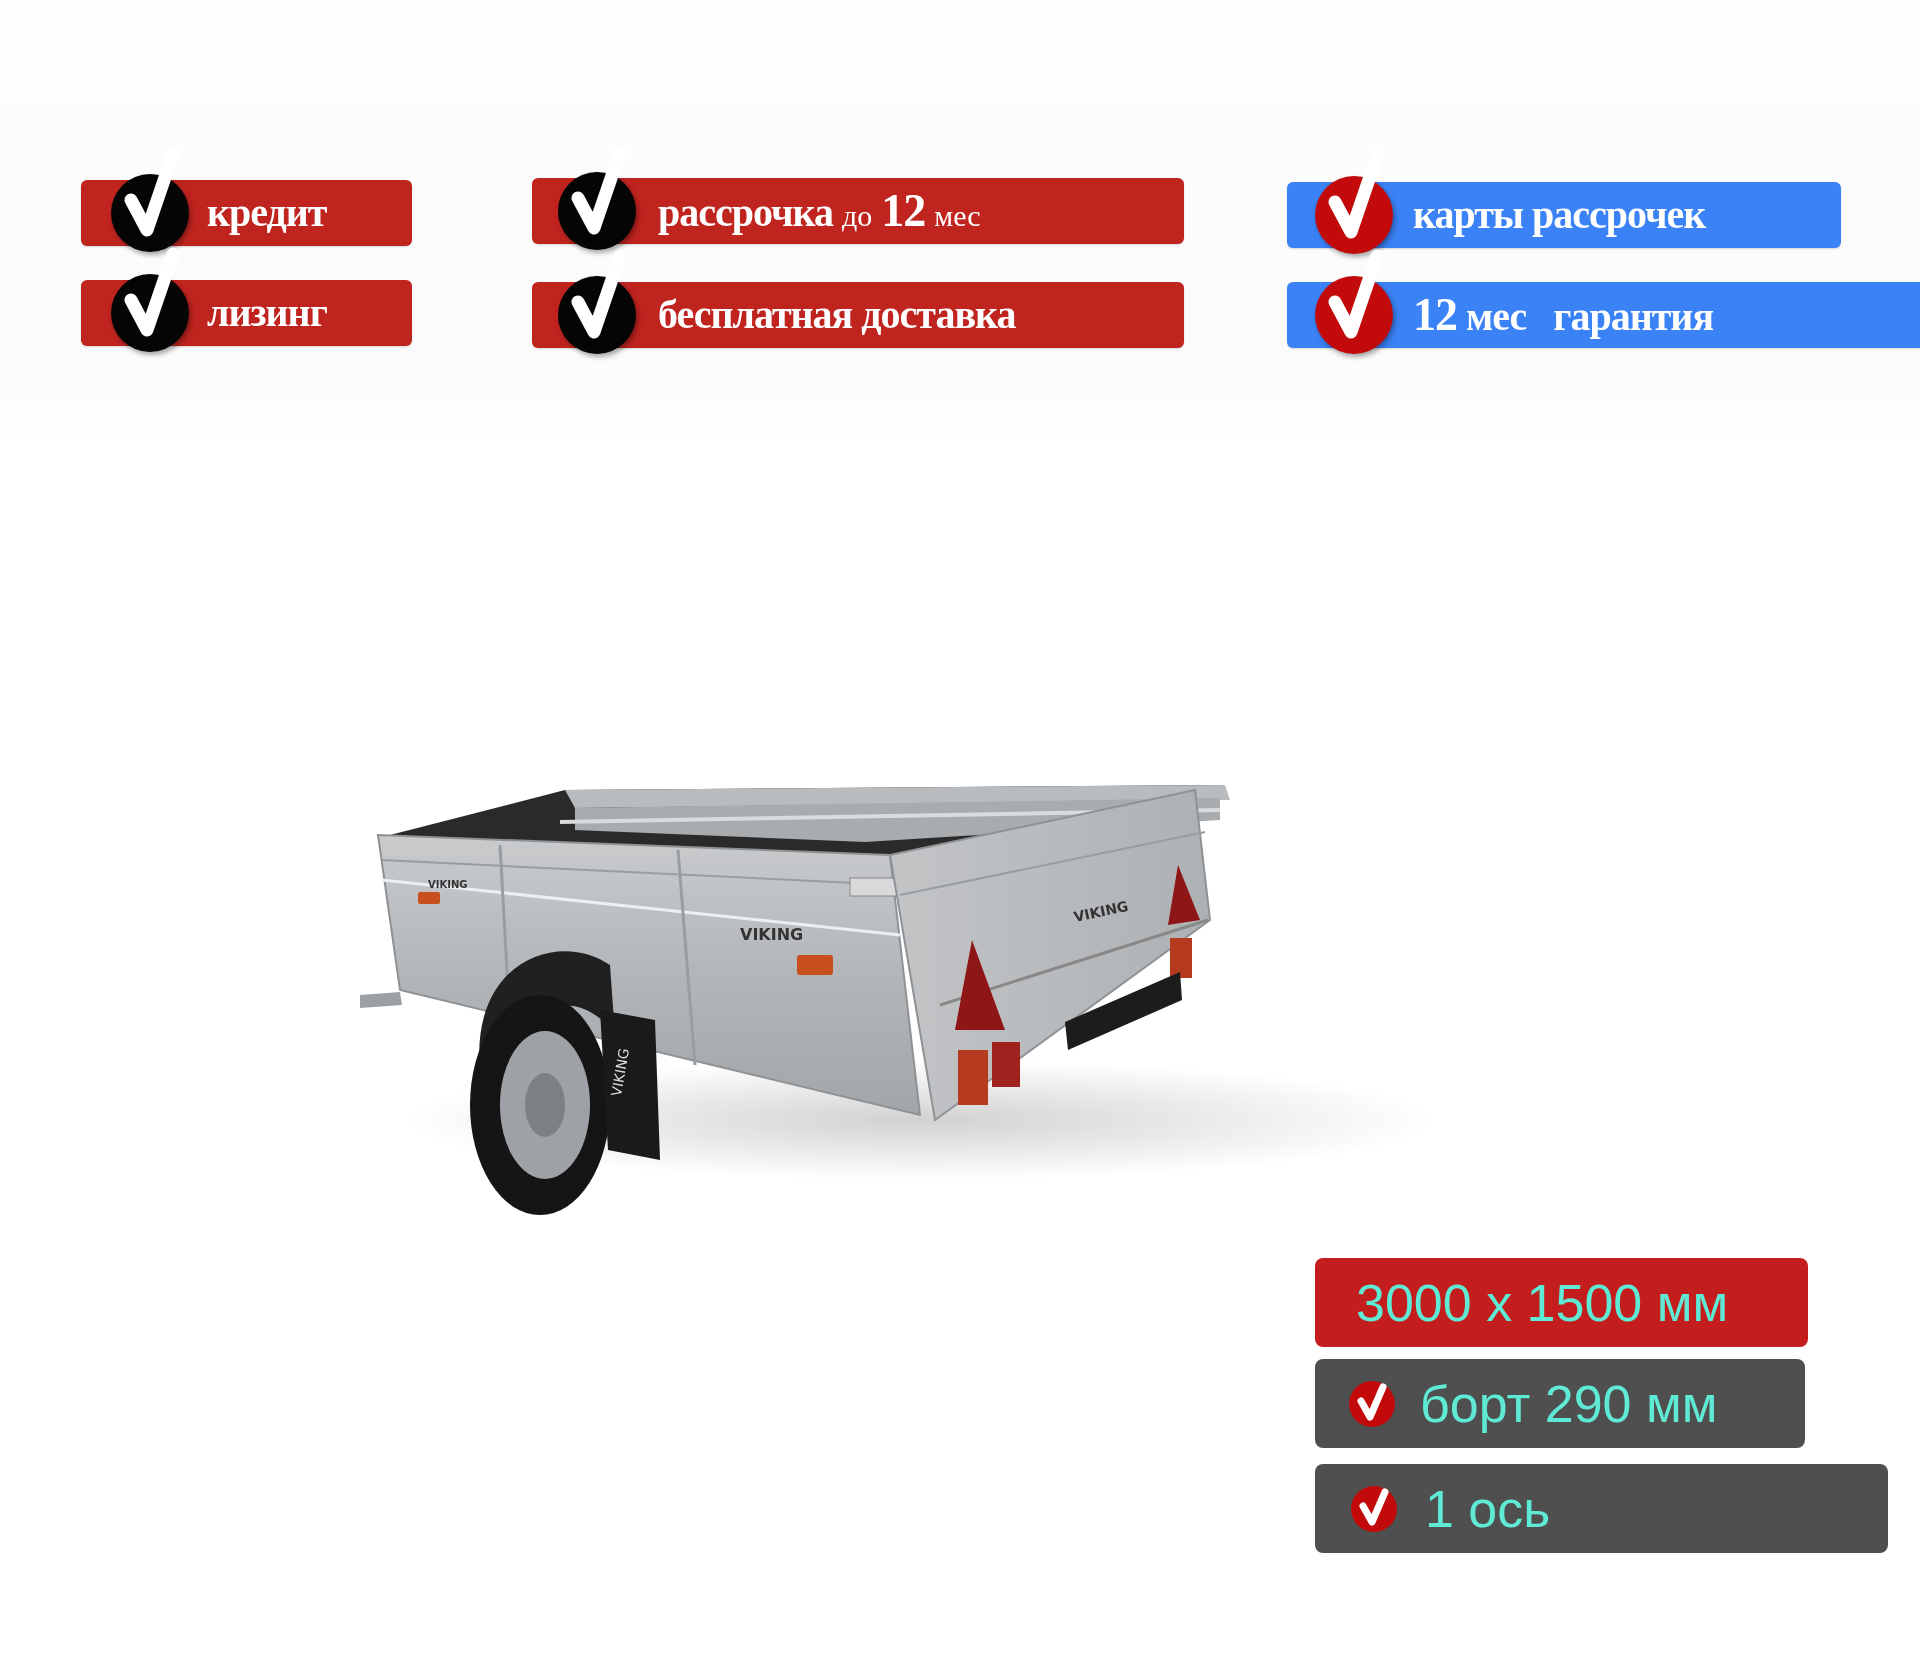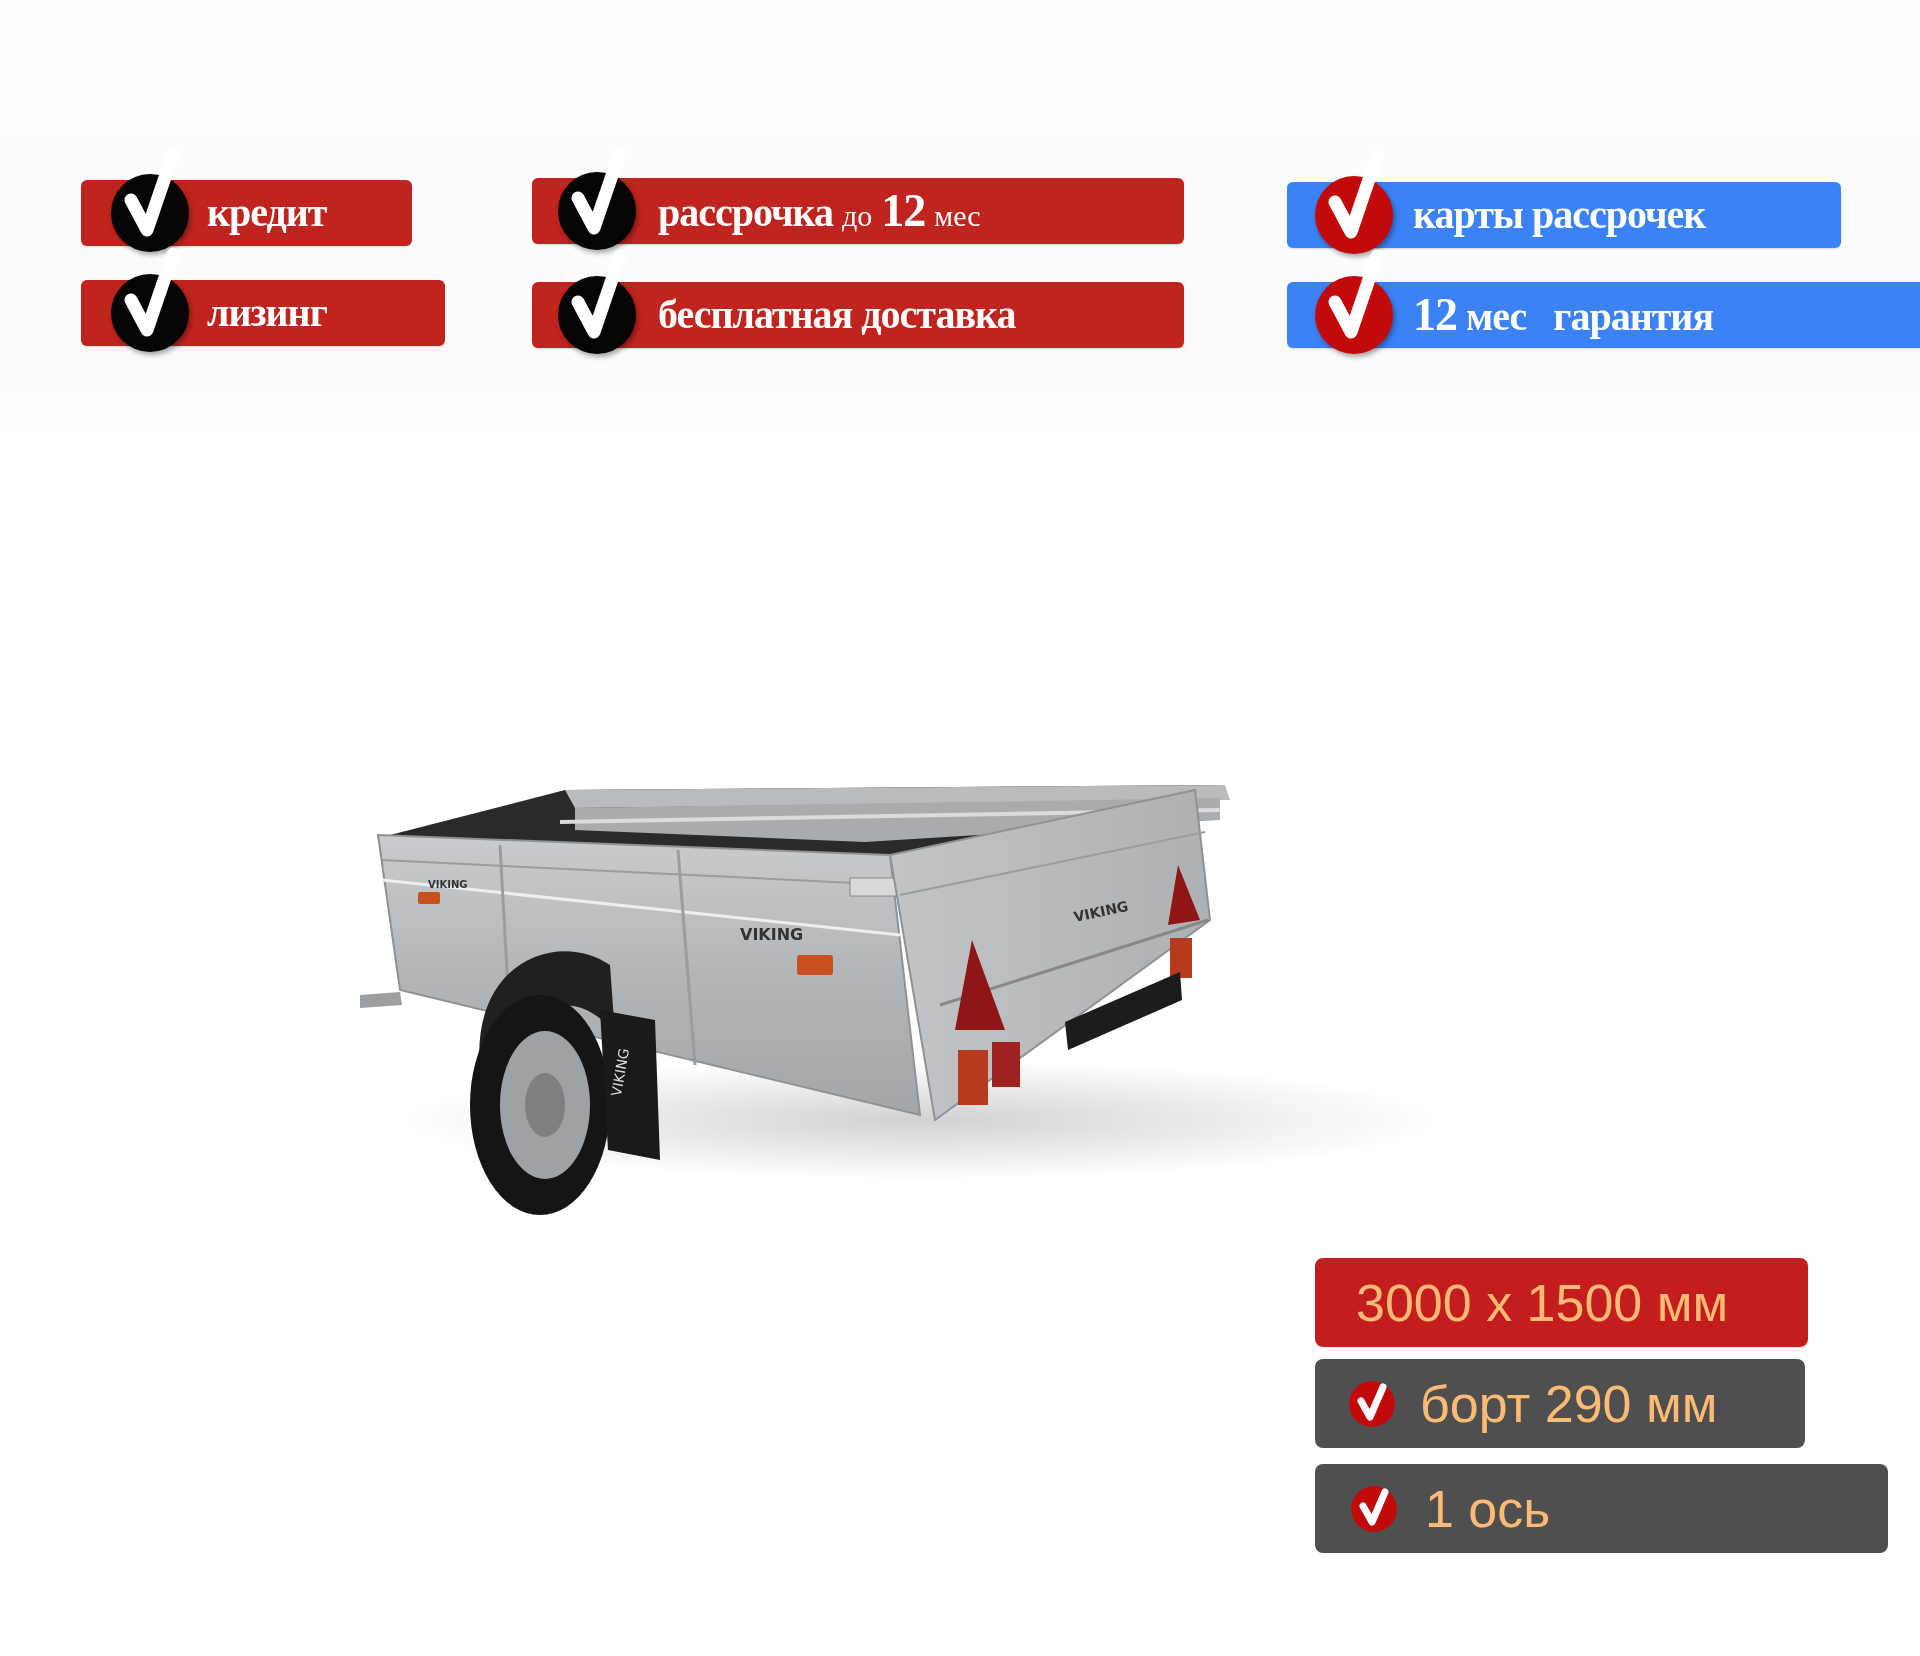--- a/index.html
+++ b/index.html
@@ -28,21 +28,21 @@
   .check {
     position: absolute; width: 78px; height: 78px; border-radius: 50%;
     box-shadow: 2px 3px 5px rgba(0,0,0,0.35);
   }
   .check.dark { background: #050505; }
   .check.red { background: #c20a0a; }
   .check svg { position: absolute; left: 0; top: -28px; width: 78px; height: 106px; overflow: visible; }
 
   .spec {
     position: absolute; left: 1315px; width: 493px; height: 89px; border-radius: 8px;
-    color: #fdba74; display: flex; align-items: center;
+    color: #5eead4; display: flex; align-items: center;
     font-family: "Liberation Sans", sans-serif; font-size: 52px;
   }
   .spec.red { background: #c41d1d; }
   .spec.gray { background: #4f4f4f; }
   .spec .mini-check {
     position: absolute; left: 34px; width: 46px; height: 46px; border-radius: 50%;
     background: #c20a0a;
   }
   .spec .mini-check svg { position: absolute; left: 0; top: -6px; width: 46px; height: 52px; }
 
@@ -55,21 +55,21 @@
 
 <div class="badge red" style="left:81px; top:180px; width:331px;">
   <div class="check dark" style="left:30px; top:-6px;">
     <svg viewBox="0 0 78 106">
         <path d="M20 54 L36 84 L62 8" fill="none" stroke="#fff" stroke-width="13" stroke-linecap="round" stroke-linejoin="round"></path>
       </svg>
   </div>
   <span class="label" style="margin-left:126px;">кредит</span>
 </div>
 
-<div class="badge red" style="left:81px; top:280px; width:364px;">
+<div class="badge red" style="left:81px; top:280px; width:331px;">
   <div class="check dark" style="left:30px; top:-6px;">
     <svg viewBox="0 0 78 106">
         <path d="M20 54 L36 84 L62 8" fill="none" stroke="#fff" stroke-width="13" stroke-linecap="round" stroke-linejoin="round"></path>
       </svg>
   </div>
   <span class="label" style="margin-left:126px;">лизинг</span>
 </div>
 
 <div class="badge red" style="left:532px; top:178px; width:652px;">
   <div class="check dark" style="left:26px; top:-6px;">

